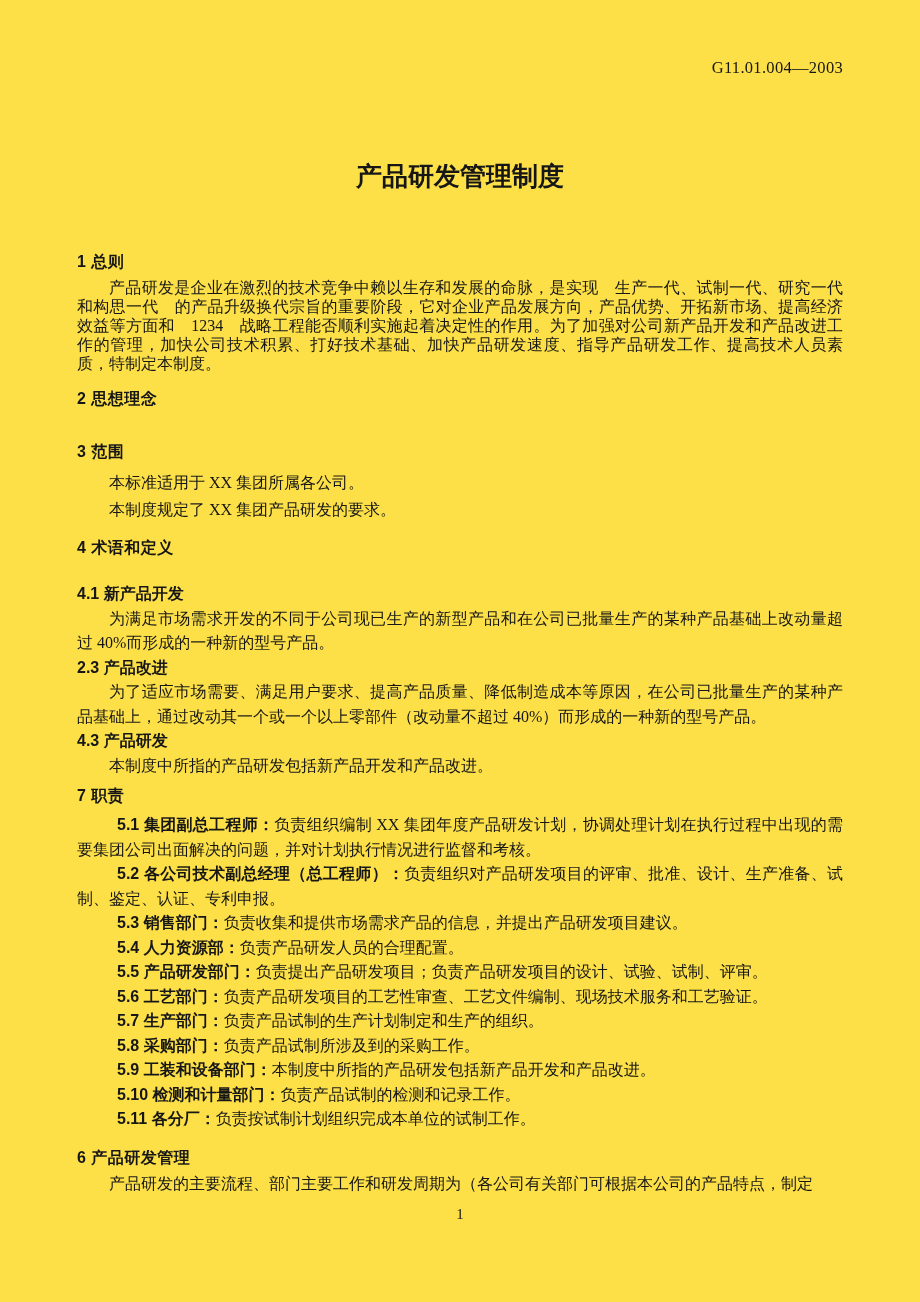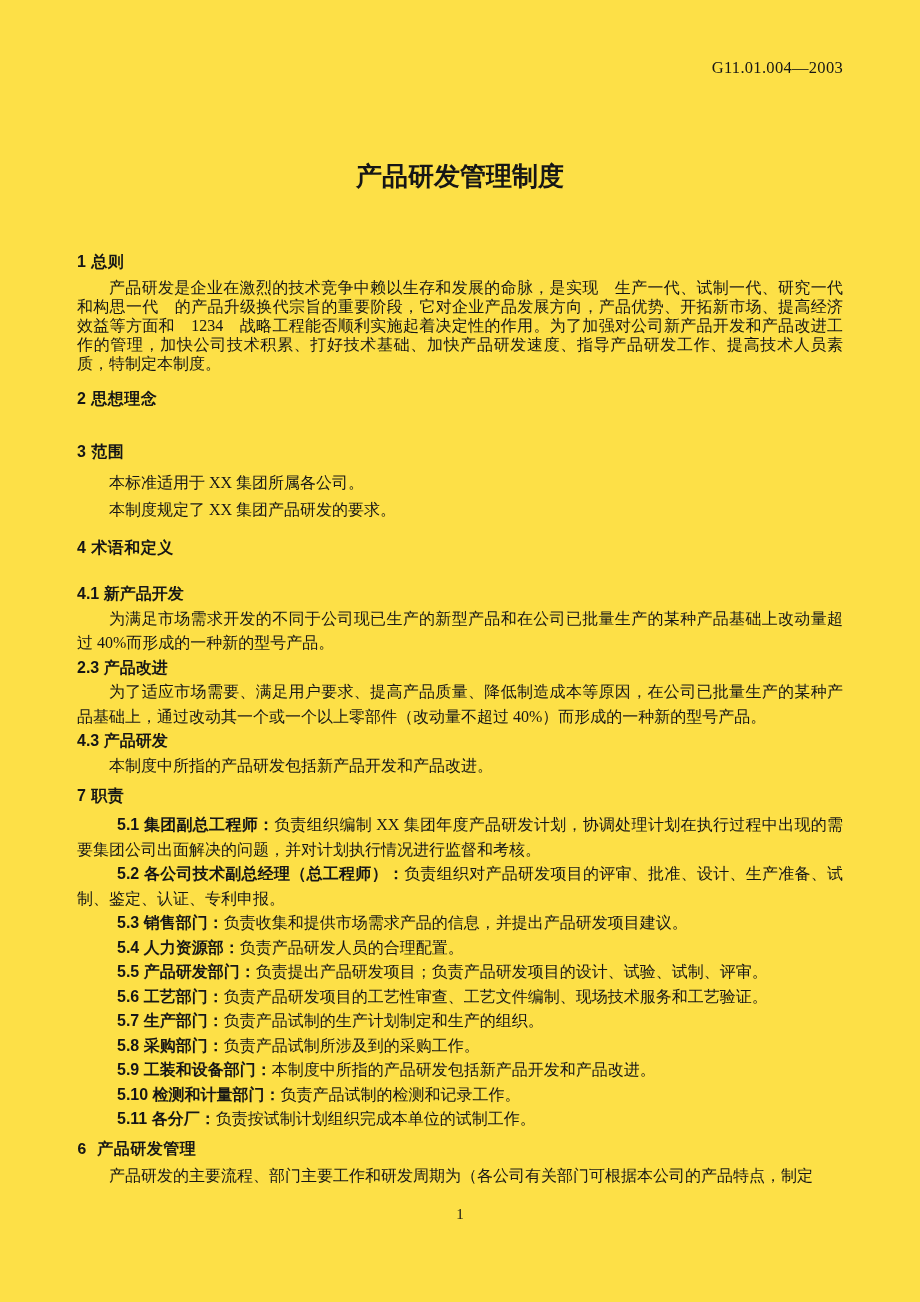--- a/index.html
+++ b/index.html
@@ -38,21 +38,21 @@
     font-size: 16px;
     line-height: 20px;
     font-weight: 700;
     margin: 16px 0 0 0;
     letter-spacing: 0.5px;
   }
   #sec1-heading { margin-top: 60px; }
   #sec3-heading { margin-top: 33px; }  
   #sec4-heading { margin-top: 15px; }
   #sec5-heading { margin-top: 8px; }
-  #sec6-heading { margin-top: 8px; font-family: Liberation Mono, monospace; }
+  #sec6-heading { margin-top: 16px; }
   p { margin: 0; text-align: justify; }
   .body-para {
     line-height: 19px;
     text-indent: 2em;
     margin-top: 6px;
   }
   .scope-line {
     line-height: 27px;
     text-indent: 2em;
     text-align: left;

